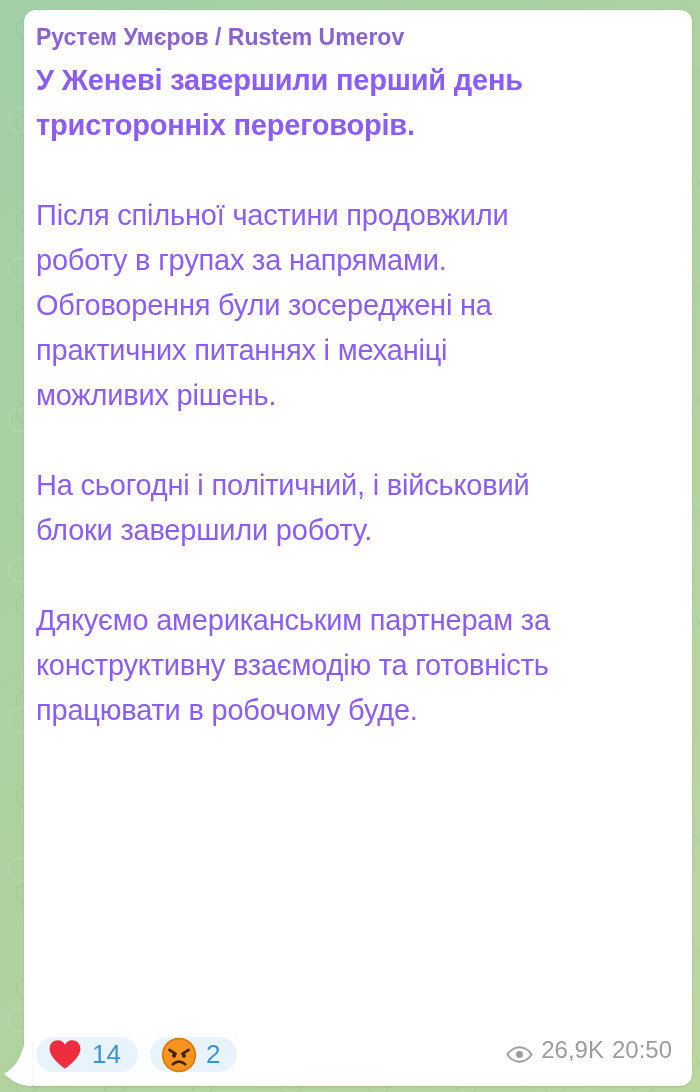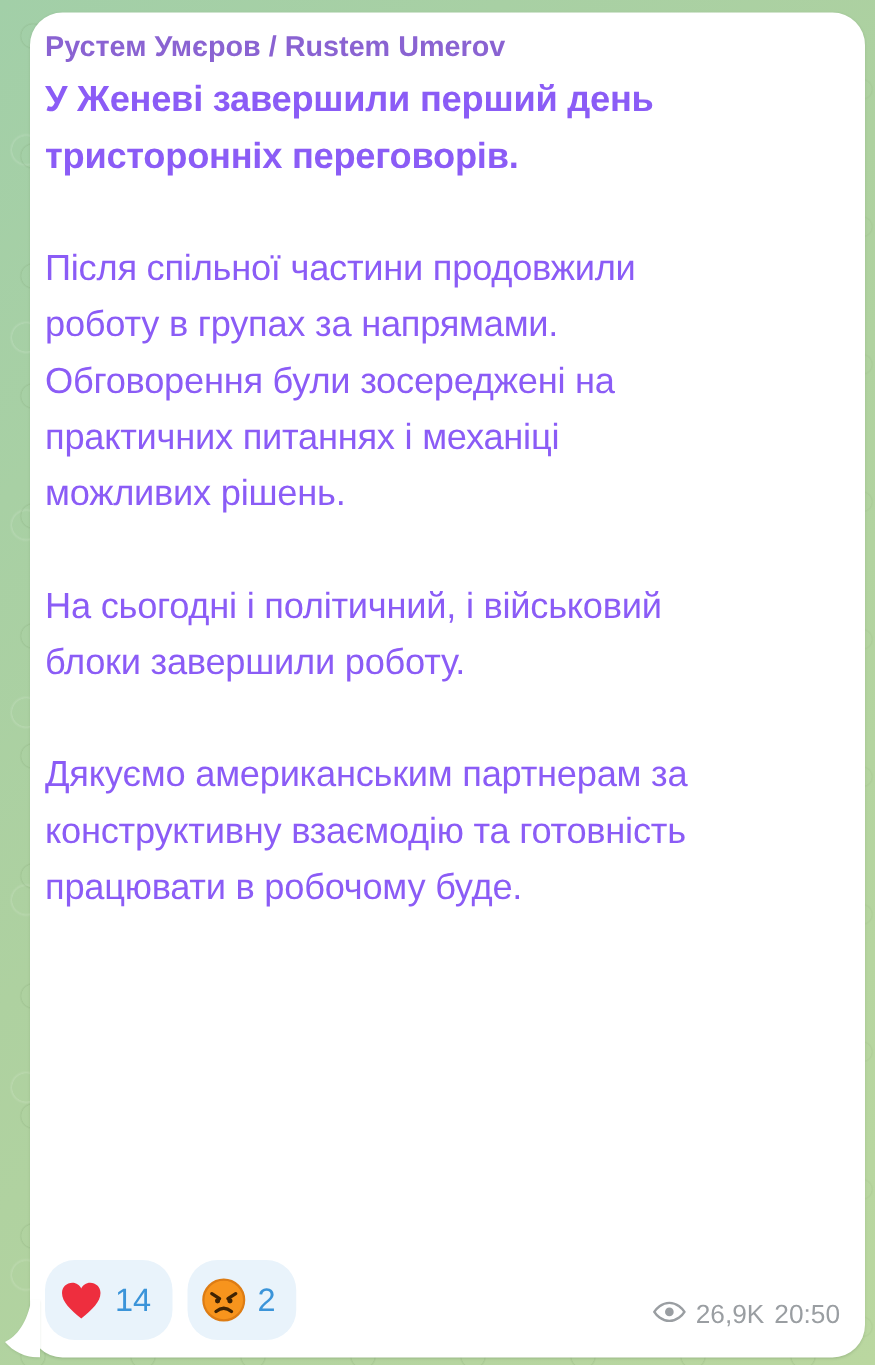--- a/index.html
+++ b/index.html
@@ -27,21 +27,21 @@
   }
 
   
   .bubble {
     position: absolute;
     left: 24px;
     top: 10px;
     width: 668px;
     height: 1076px;
     background: #ffffff;
-    border-radius: 26px;
+    border-radius: 12px;
     padding: 12px 14px 14px 12px;
     display: flex;
     flex-direction: column;
     box-shadow: 0 1px 2px rgba(60,90,50,0.18);
   }
 
   
   .tail {
     position: absolute;
     left: 4px;
@@ -73,44 +73,44 @@
   .footer {
     margin-top: auto;
     display: flex;
     align-items: flex-end;
     justify-content: space-between;
   }
 
   .reactions { display: flex; gap: 12px; }
 
   .pill {
-    height: 64px;
+    height: 35px;
     border: none;
     border-radius: 24px;
     background: #e9f3fb;
     display: flex;
     align-items: center;
     gap: 9px;
     padding: 0 17px 0 11px;
     cursor: pointer;
     font-family: inherit;
   }
   .pill .count {
     font-size: 26px;
     font-weight: 500;
     color: #3b94d9;
   }
   .r-icon { display: flex; align-items: center; }
 
   .meta {
     display: flex;
-    align-items: flex-start;
+    align-items: flex-end;
     gap: 8px;
     color: #9a9ea2;
-    font-size: 21px;
+    font-size: 24px;
     padding-bottom: 8px;
     padding-right: 6px;
   }
   .eye { display: flex; align-items: center; }
 </style>
 </head>
 <body>
 
 <div class="bg">
 

